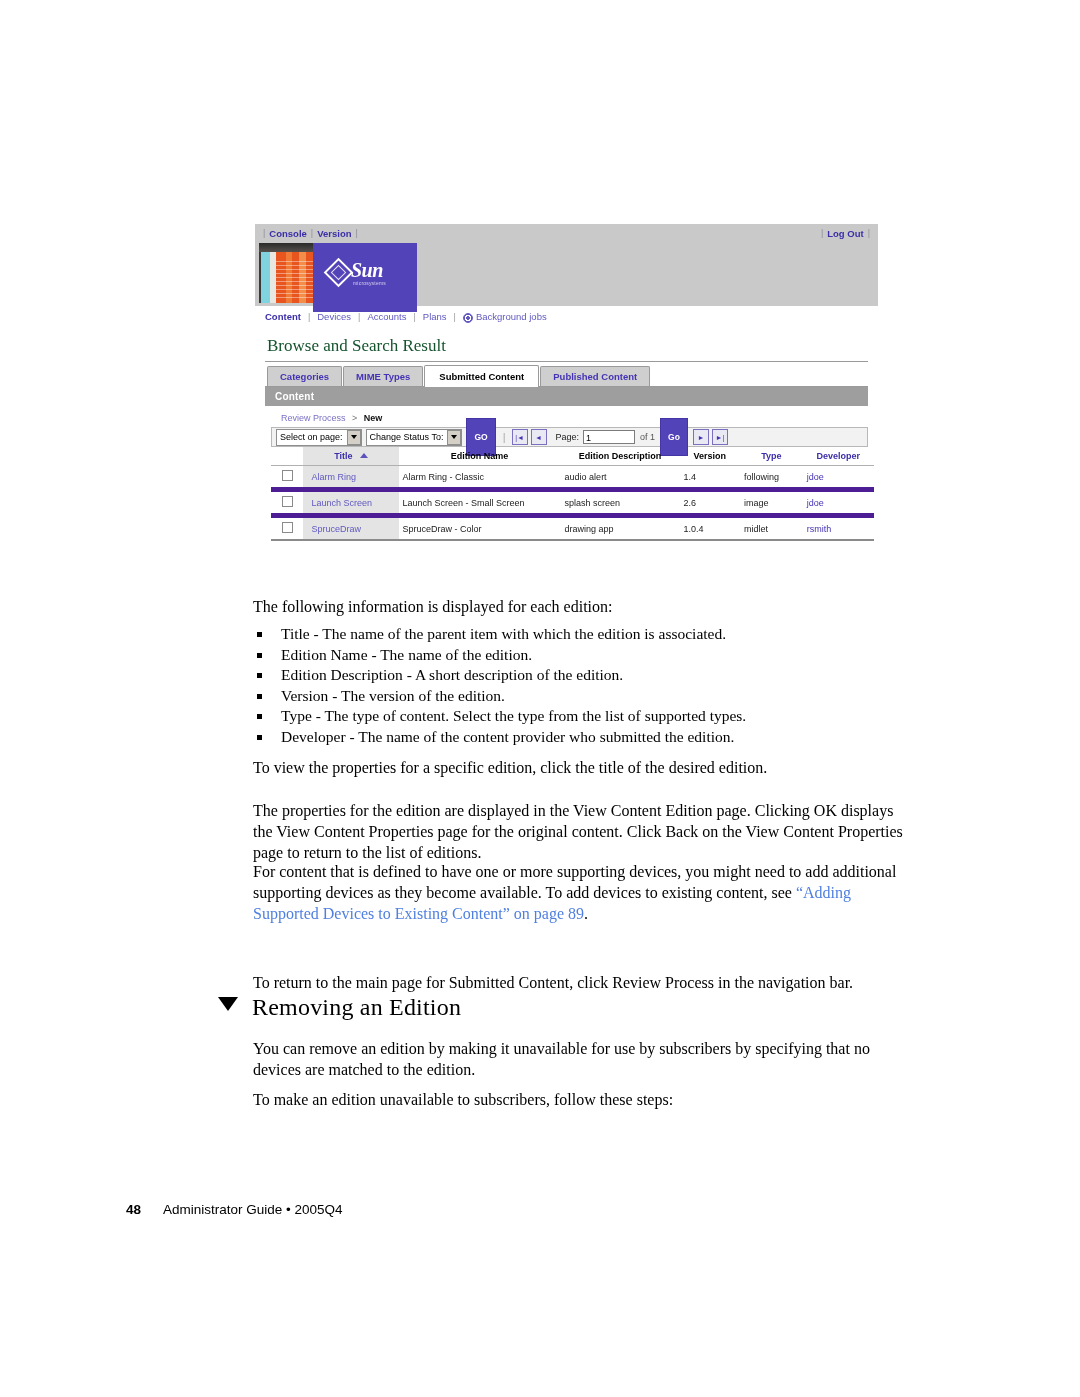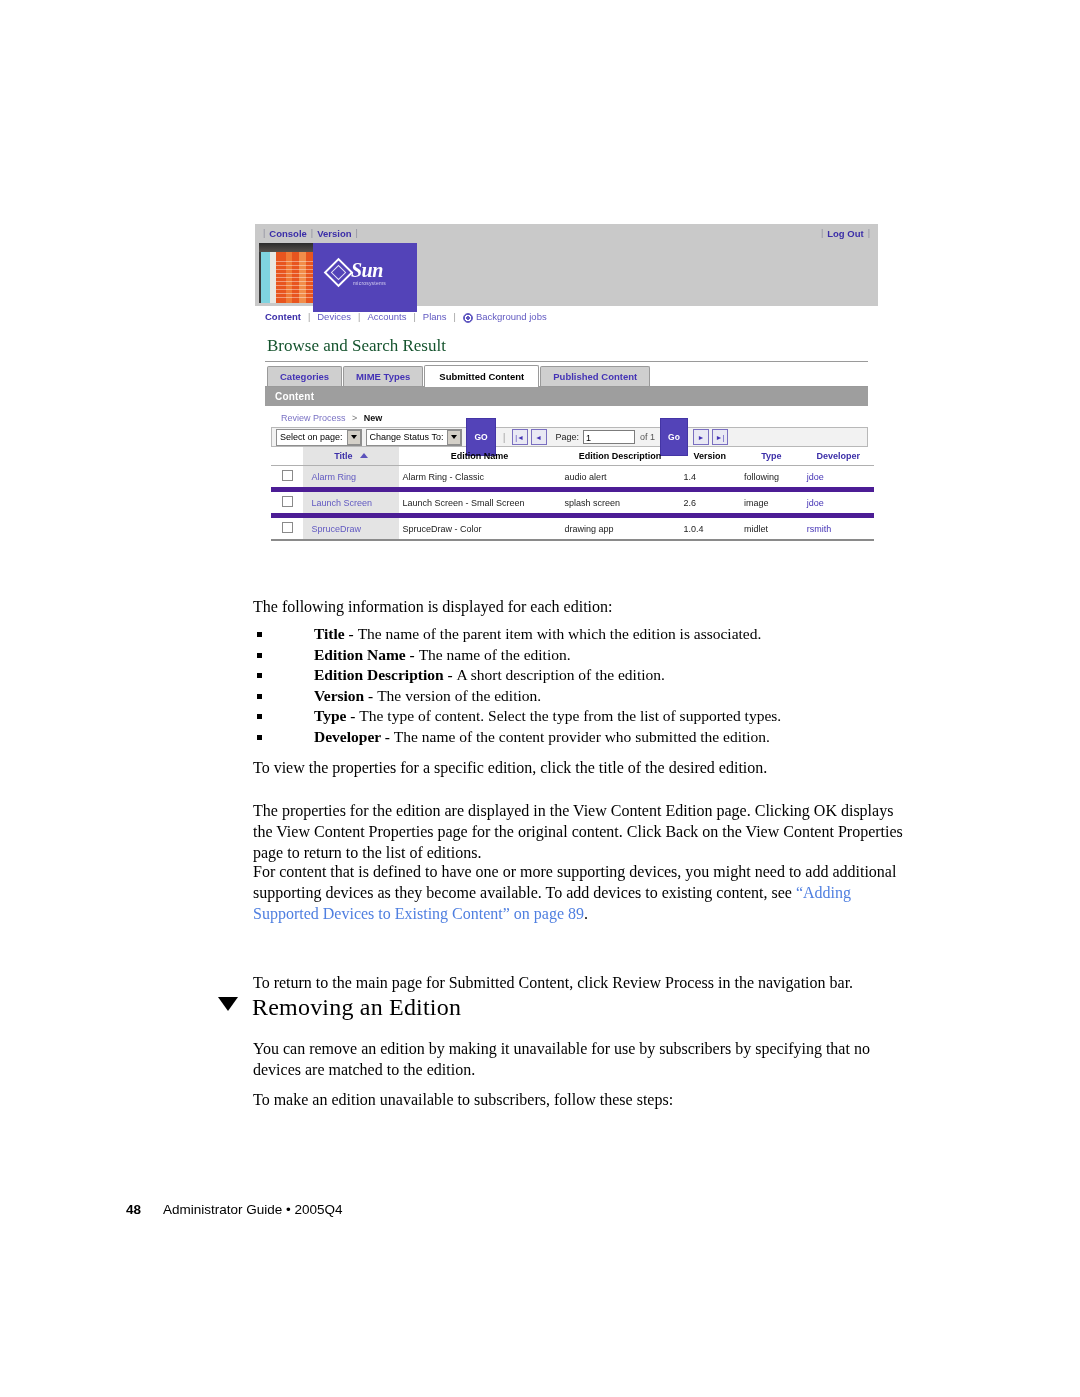--- a/index.html
+++ b/index.html
@@ -417,21 +417,21 @@
     padding-left: 28px;
     position: relative;
   }
   ul.bullets li::before {
     content: "";
     position: absolute;
     left: 4px; top: 8px;
     width: 5px; height: 5px;
     background: #000;
   }
-  ul.bullets b { font-weight: bold; margin-left: 33px; }
+  ul.bullets b { font-weight: normal; }
 
   .xref { color: #4f7fe0; }
 
   h2.section {
     position: absolute;
     left: 218px;
     top: 994px;
     margin: 0;
     font-size: 24px;
     font-weight: normal;

